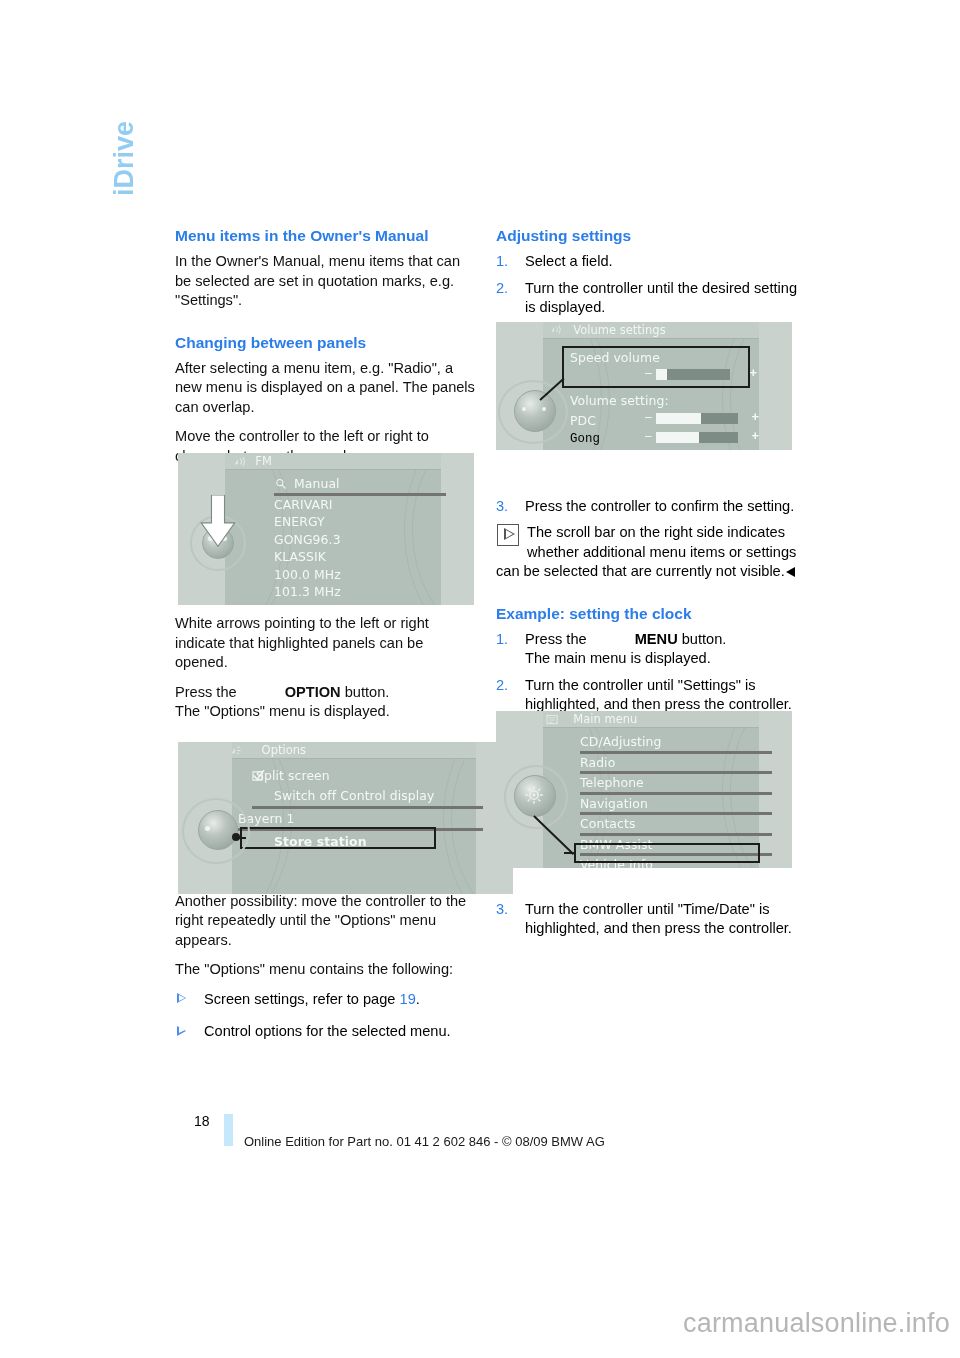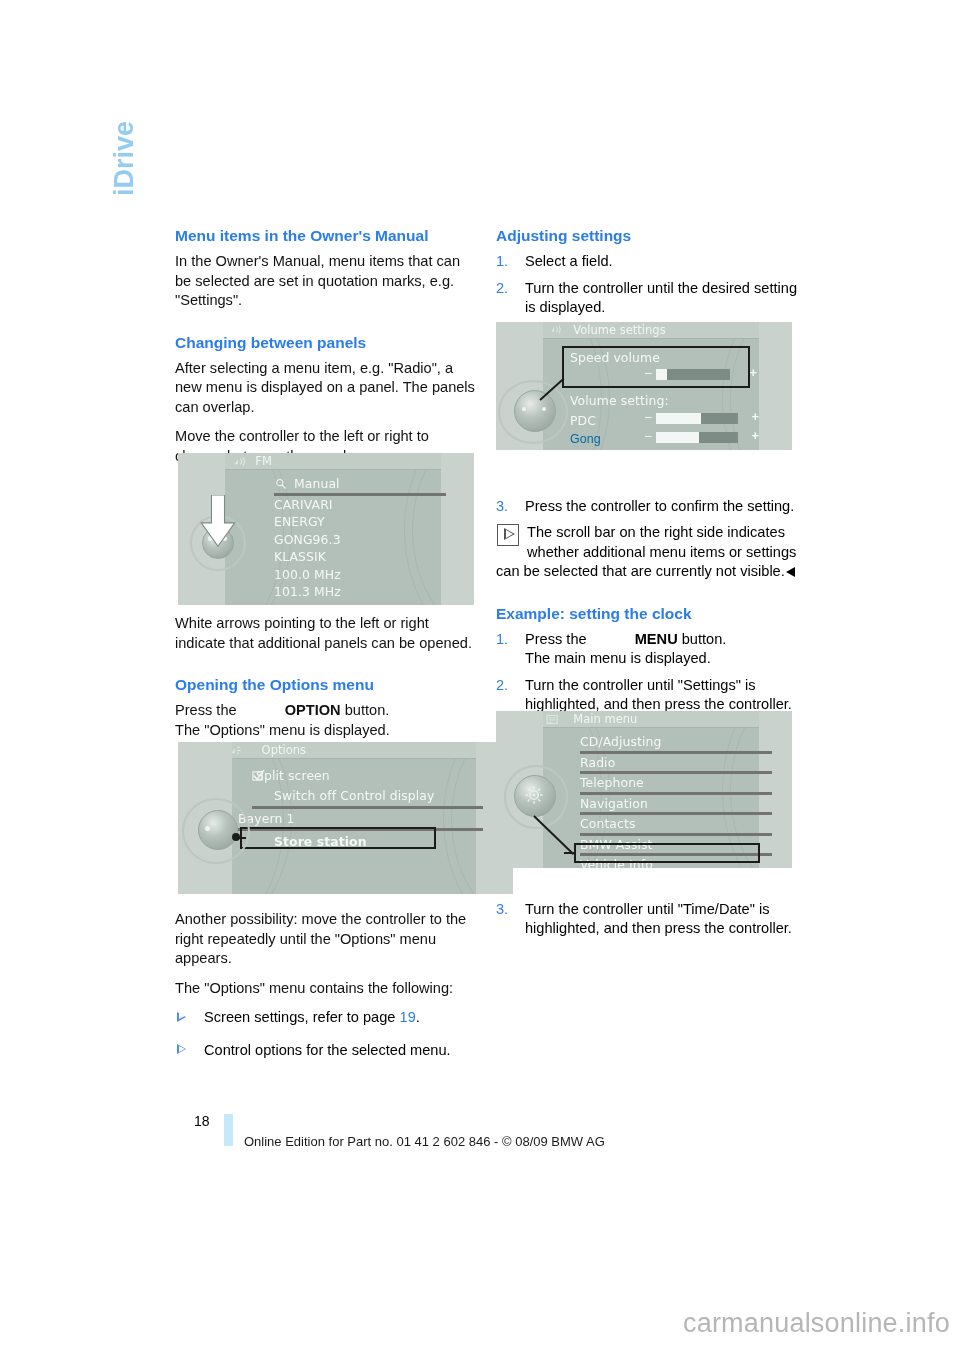--- a/index.html
+++ b/index.html
@@ -301,23 +301,22 @@
 
     <h2 class="sec">Menu items in the Owner's Manual</h2>
     <p class="body">In the Owner's Manual, menu items that can be selected are set in quotation marks, e.g. "Settings".</p>
 
     <h2 class="sec spaced">Changing between panels</h2>
     <p class="body">After selecting a menu item, e.g. "Radio", a new menu is displayed on a panel. The panels can overlap.</p>
     <p class="body">Move the controller to the left or right to change between the panels.</p>
 
     <div style="height:138px"></div>
 
-    <p class="body">White arrows pointing to the left or right indicate that additional panels can be opened.</p>
-
-    <h2 class="sec spaced">Opening the Options menu</h2>
+    <p class="body">White arrows pointing to the left or right indicate that highlighted panels can be opened.</p>
+
     <p class="body tight"><span>Press the </span><span class="bold">OPTION</span><span> button.</span></p>
     <p class="body">The "Options" menu is displayed.</p>
 
     <div style="height:160px"></div>
 
     <p class="body">Another possibility: move the controller to the right repeatedly until the "Options" menu appears.</p>
     <p class="body">The "Options" menu contains the following:</p>
 
     <ul class="blist">
       <li>
@@ -476,21 +475,21 @@
     <div class="row" style="position:absolute; left:74px; top:70px; font-size:12.4px; color:#f4f8f6; font-family:'DejaVu Sans',sans-serif;">Volume setting:</div>
 
     <div class="row" style="position:absolute; left:74px; top:90px; font-size:12.4px; color:#f4f8f6; font-family:'DejaVu Sans',sans-serif;">PDC</div>
     <div style="position:absolute; left:160px; top:91px; width:88px; height:12px;">
       <span style="position:absolute;left:-11px;top:-3px;color:#f4f8f6;font-size:12px;">–</span>
       <div style="position:absolute;left:0;top:0;width:82px;height:11px;background:#7d8c85;"></div>
       <div style="position:absolute;left:0;top:0;width:45px;height:11px;background:#f2f6f4;"></div>
       <span style="position:absolute;right:-15px;top:-4px;color:#f4f8f6;font-size:13px;font-weight:bold;">+</span>
     </div>
 
-    <div class="row" style="position:absolute; left:74px; top:109px; font-size:12.4px; color:#0369a1; font-family:Liberation Sans, sans-serif;text-align:center;">Gong</div>
+    <div class="row" style="position:absolute; left:74px; top:109px; font-size:12.4px; color:#000000; font-family:Liberation Mono, monospace;text-align:center;">Gong</div>
     <div style="position:absolute; left:160px; top:110px; width:88px; height:12px;">
       <span style="position:absolute;left:-11px;top:-3px;color:#f4f8f6;font-size:12px;">–</span>
       <div style="position:absolute;left:0;top:0;width:82px;height:11px;background:#7d8c85;"></div>
       <div style="position:absolute;left:0;top:0;width:43px;height:11px;background:#f2f6f4;"></div>
       <span style="position:absolute;right:-15px;top:-4px;color:#f4f8f6;font-size:13px;font-weight:bold;">+</span>
     </div>
 
     <div class="knob-halo" style="left:2px; top:58px; width:66px; height:60px;"></div>
     <div class="knob" style="left:18px; top:68px; width:40px; height:40px;"></div>
     <div style="position:absolute;left:26px;top:85px;width:4px;height:4px;border-radius:50%;background:#eef3f0;"></div>

